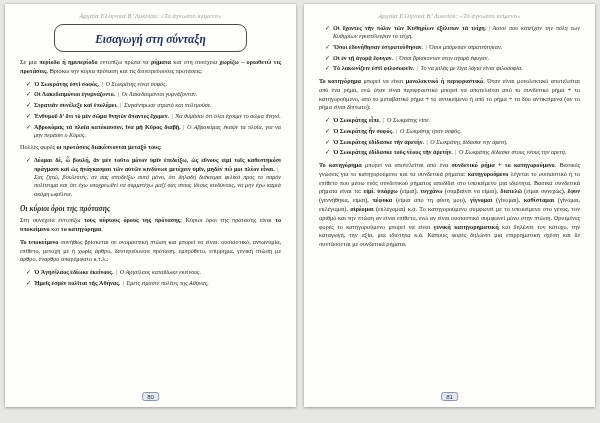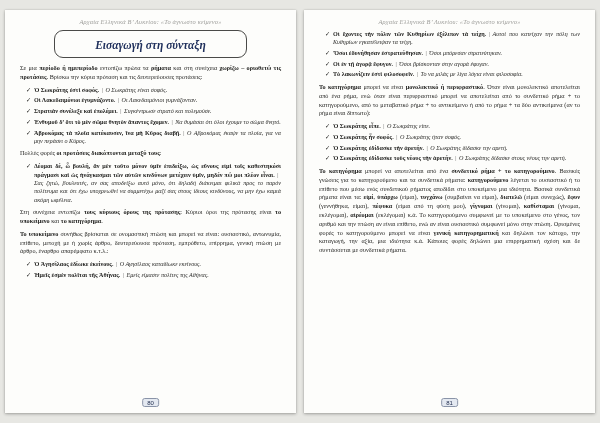--- a/index.html
+++ b/index.html
@@ -8,21 +8,21 @@
     width: 600px;
     height: 423px;
     overflow: hidden;
     background: #e7e7e3;
     font-family: "Liberation Serif", serif;
   }
   .spread {
     display: flex;
     justify-content: space-between;
     gap: 8px;
-    padding: 10px 5px;
+    padding: 4px 5px;
     box-sizing: border-box;
     width: 600px;
     height: 423px;
   }
   .page {
     width: 291px;
     height: 403px;
     background: #fdfdfb;
     box-sizing: border-box;
     padding: 8px 15px 8px 15px;
@@ -149,20 +149,21 @@
 
     <div class="para"><span>Πολλές φορές </span><span style="font-weight: bold;">οι προτάσεις διακόπτονται μεταξύ τους</span><span>:</span></div>
 
     <div class="check-list">
       <div class="check-item">
         <span class="check">✓</span>
         <span class="ex-text"><span class="gr">Δέομαι δέ, ὦ βουλή, ἂν μὲν τοῦτο μόνον ὑμῖν ἐπιδείξω, ὡς εὔνους εἰμὶ τοῖς καθεστηκόσι πράγμασι καὶ ὡς ἠνάγκασμαι τῶν αὐτῶν κινδύνων μετέχειν ὑμῖν, μηδέν πώ μοι πλέον εἶναι.</span><span class="sep">|</span><span class="tr">Σας ζητώ, βουλευτές, αν σας αποδείξω αυτό μόνο, ότι δηλαδή διάκειμαι φιλικά προς το παρόν πολίτευμα και ότι έχω υποχρεωθεί να συμμετέχω μαζί σας στους ίδιους κινδύνους, να μην έχω καμιά ακόμη ωφέλεια.</span></span>
       </div>
     </div>
 
+    <div class="section-heading">Οι κύριοι όροι της πρότασης</div>
 
     <div class="para"><span>Στη συνέχεια εντοπίζω </span><span style="font-weight: bold;">τους κύριους όρους της πρότασης</span><span>: Κύριοι όροι της πρότασης είναι </span><span style="font-weight: bold;">το υποκείμενο</span><span> και </span><span style="font-weight: bold;">το κατηγόρημα</span><span>.</span></div>
     <div class="para"><span style="font-weight: bold;">Το υποκείμενο</span><span> συνήθως βρίσκεται σε ονομαστική πτώση και μπορεί να είναι: ουσιαστικό, αντωνυμία, επίθετο, μετοχή με ή χωρίς άρθρο, δευτερεύουσα πρόταση, εμπρόθετο, επίρρημα, γενική πτώση με άρθρο, έναρθρο απαρέμφατο κ.τ.λ.:</span></div>
 
     <div class="check-list">
       <div class="check-item">
         <span class="check">✓</span>
         <span class="ex-text"><span class="gr">Ὁ Ἀγησίλαος ἐδίωκε ἐκείνους.</span><span class="sep">|</span><span class="tr">Ο Αγησίλαος καταδίωκε εκείνους.</span></span>
       </div>
       <div class="check-item">

